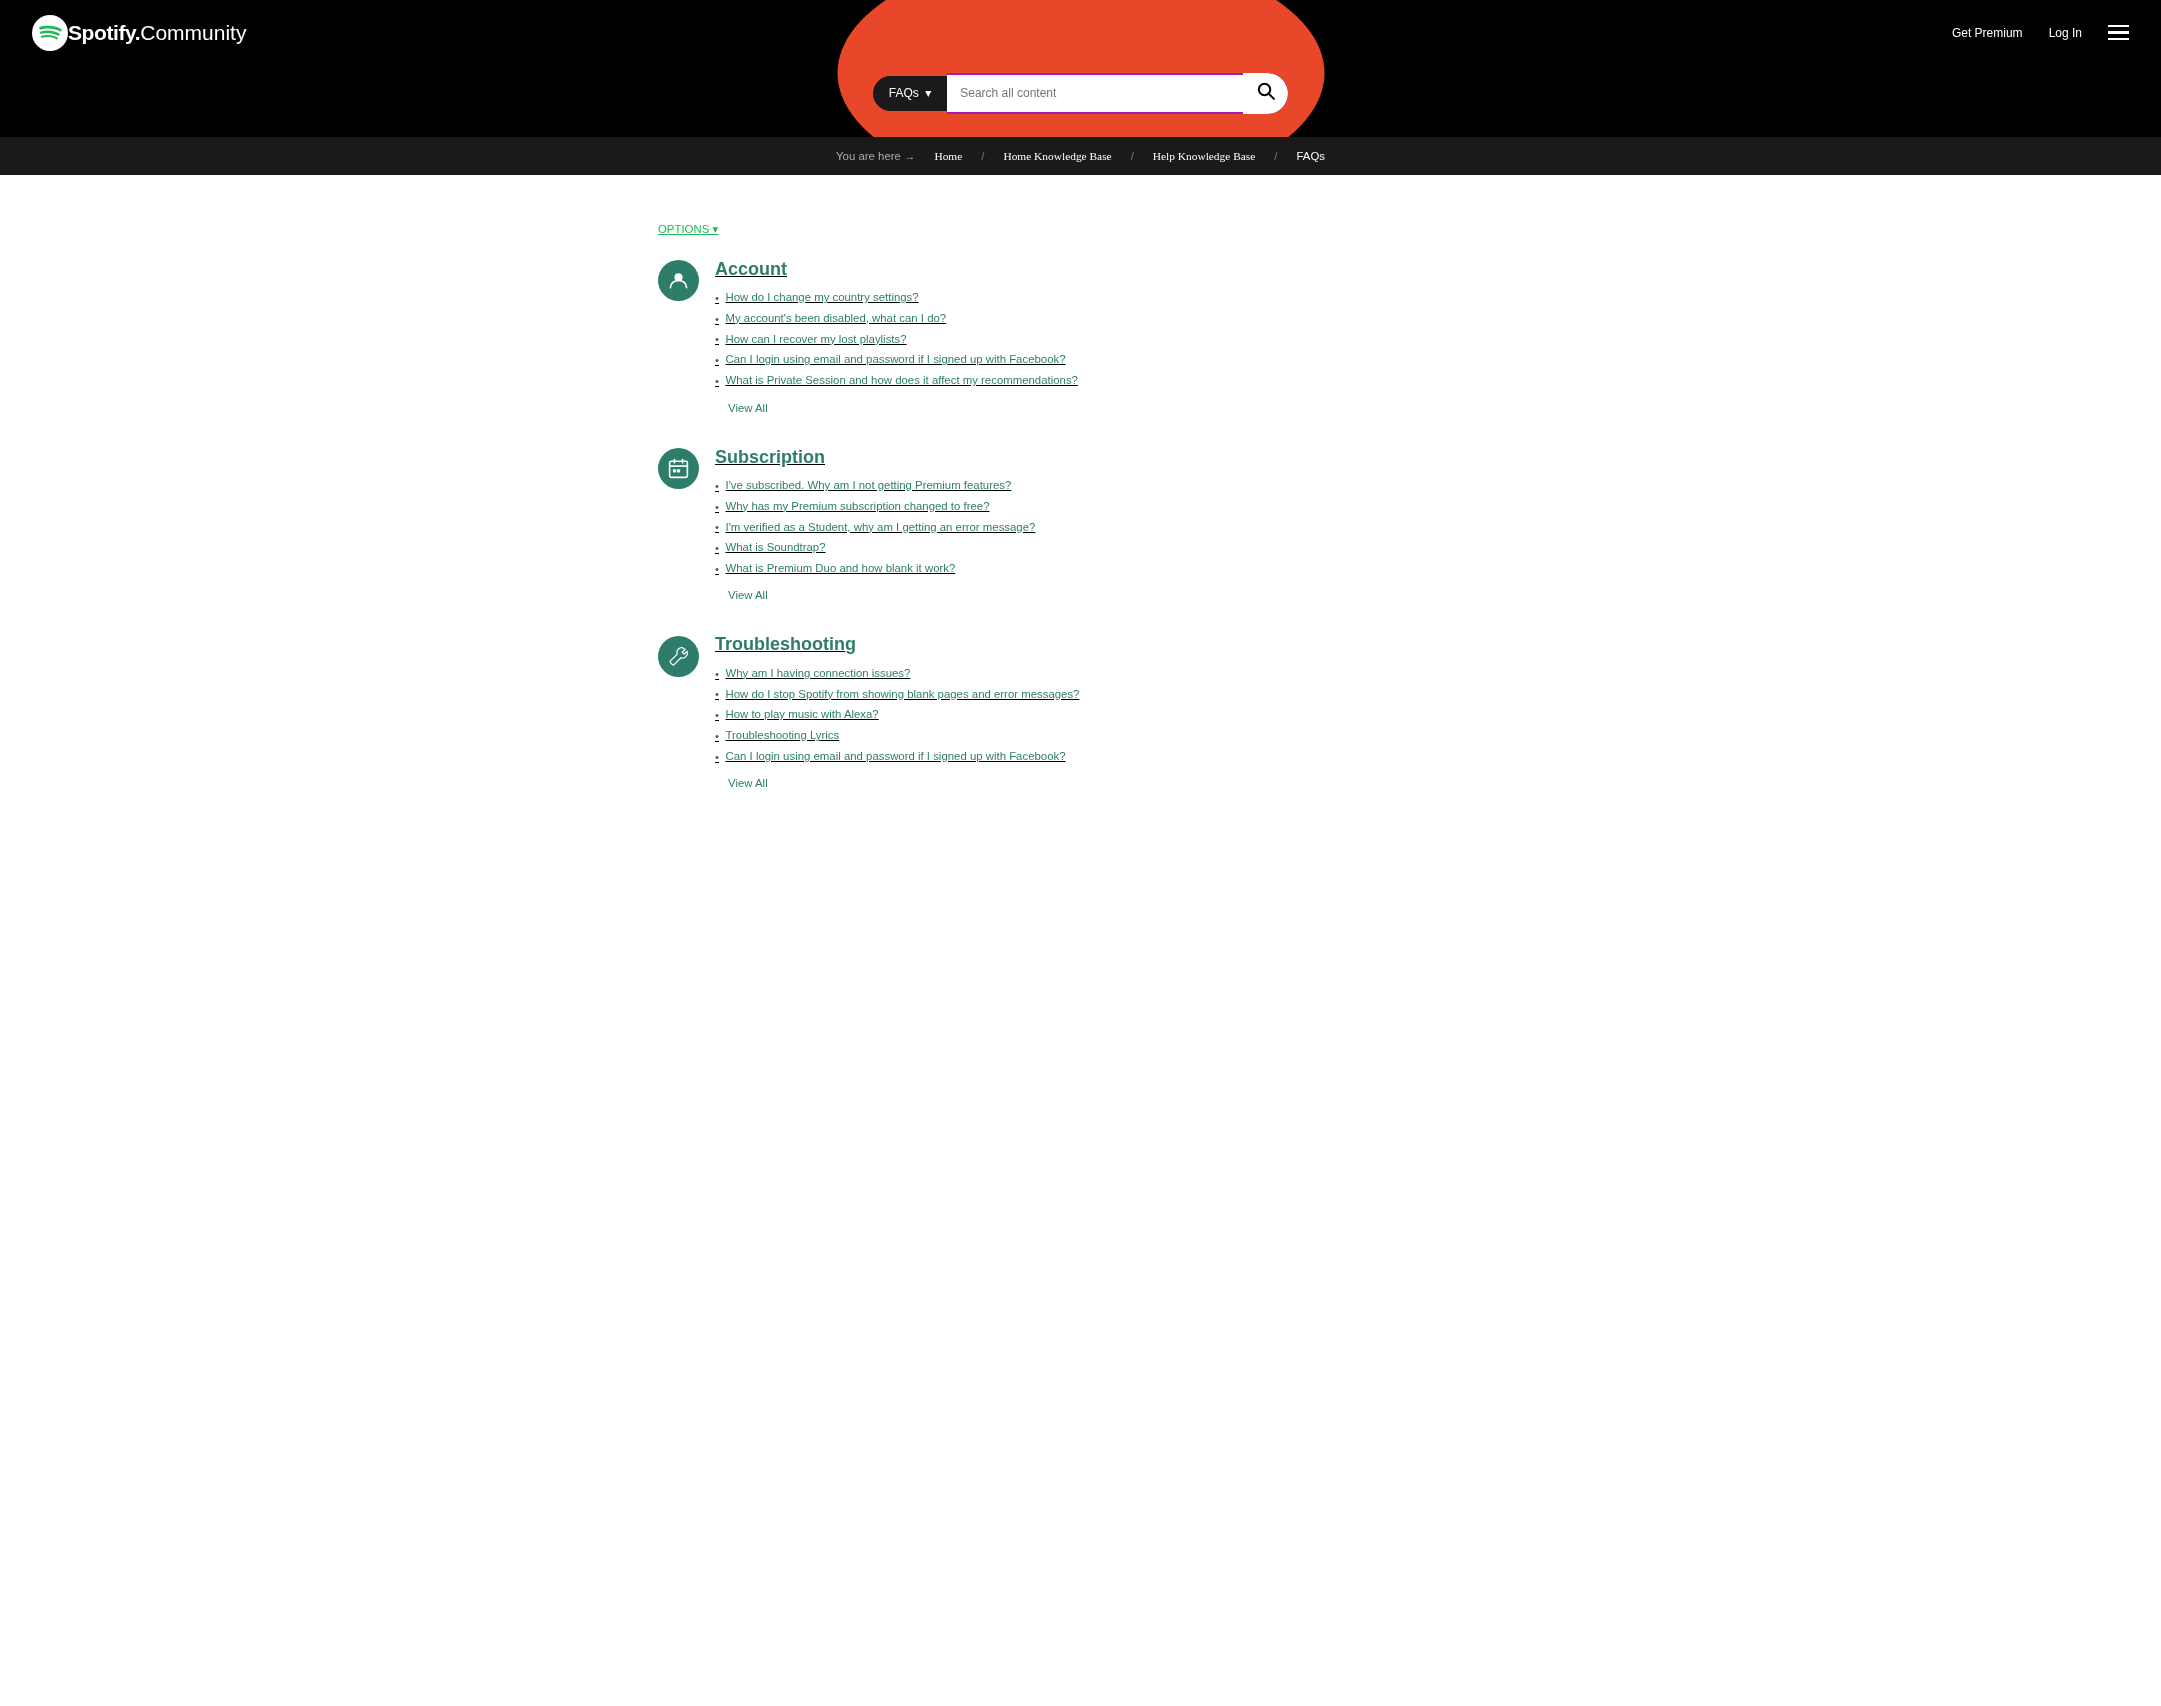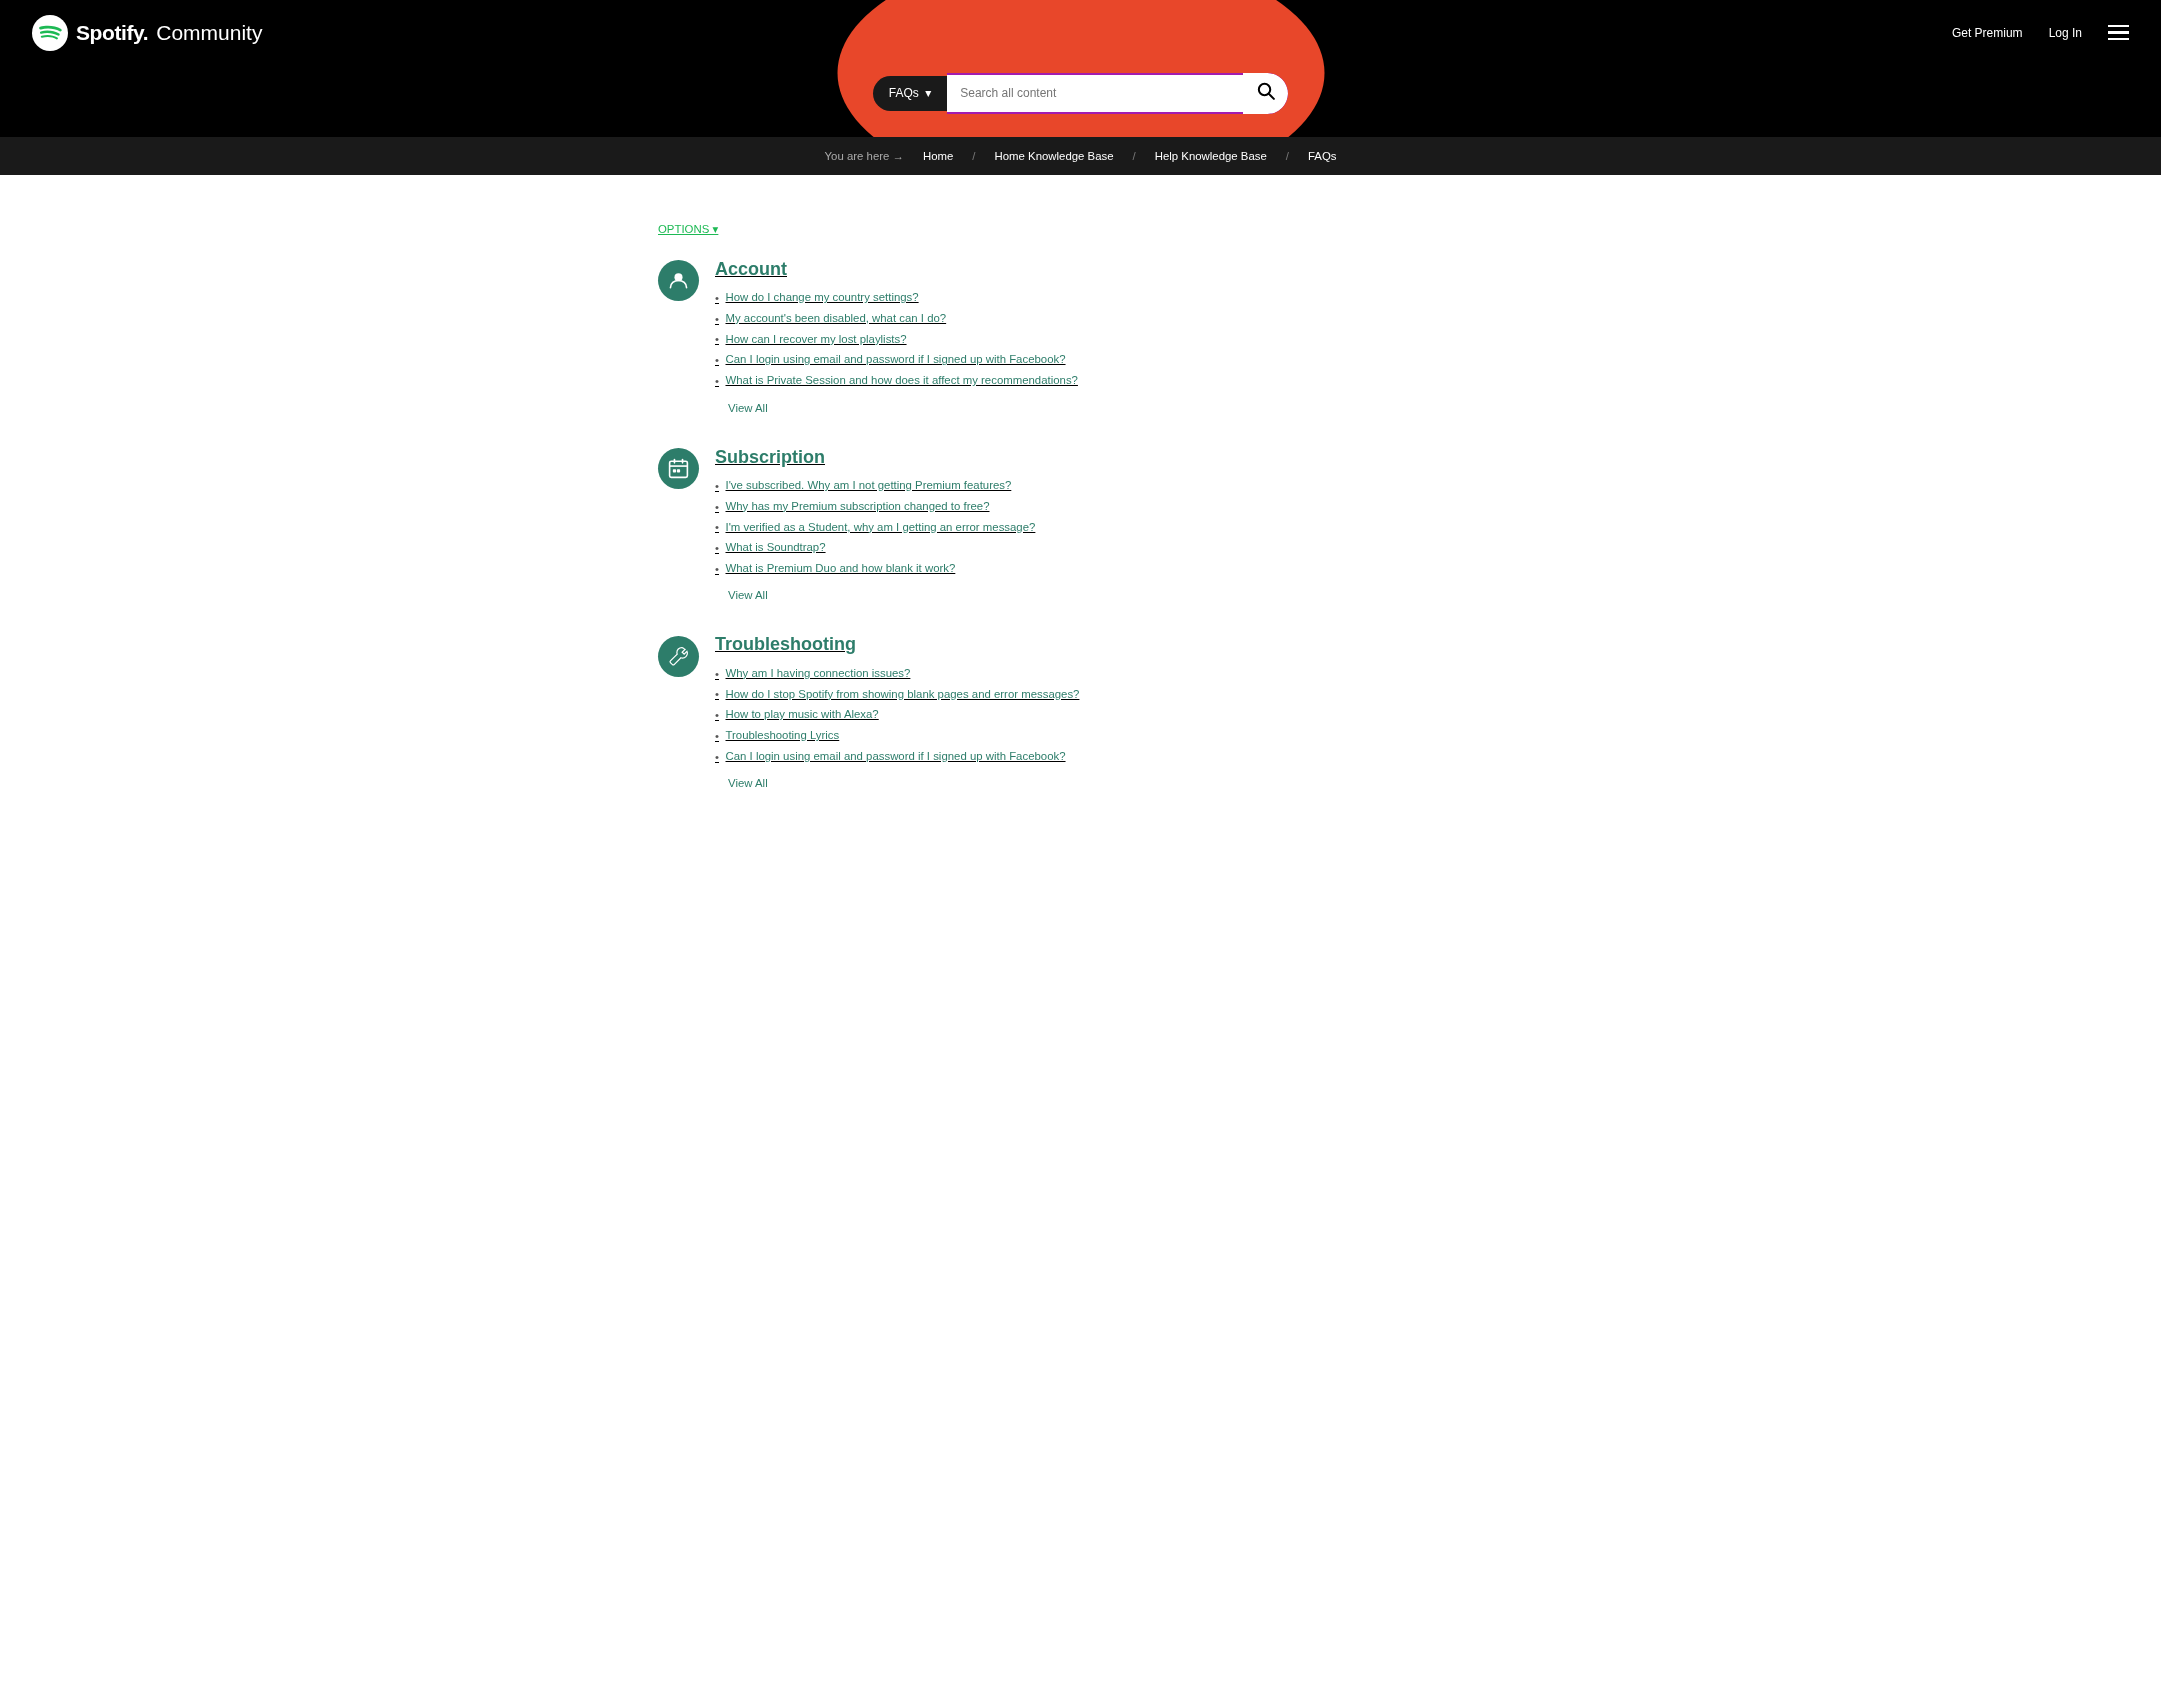--- a/index.html
+++ b/index.html
@@ -16,21 +16,20 @@
       display: flex;
       align-items: center;
       justify-content: space-between;
       padding: 14.6px 32px;
       position: relative;
       z-index: 2;
     }
     .logo-area {
       display: flex;
       align-items: center;
-      gap: 8px;
     }
     .spotify-logo-icon {
       width: 36px;
       height: 36px;
     }
     .logo-text {
       color: #fff;
       font-size: 21px;
       font-weight: 700;
       letter-spacing: -0.4px;
@@ -132,21 +131,21 @@
       z-index: 2;
     }
     .breadcrumb-inner {
       display: flex;
       align-items: center;
       gap: 19px;
       font-size: 11.4px;
       color: #aaa;
     }
     .breadcrumb-inner .here-label { color: #aaa; }
-    .breadcrumb-inner a { color: #fff; text-decoration: none; }
+    .breadcrumb-inner a { color: #fff; text-decoration: none; font-family: Liberation Serif, serif; }
     .breadcrumb-inner .separator { color: #777; }
     .breadcrumb-active { color: #fff; font-weight: 500; }
 
     
     .main-container {
       max-width: 893px;
       margin: 15px auto;
       padding: 32px 24px;
       display: flex;
       gap: 49px;

